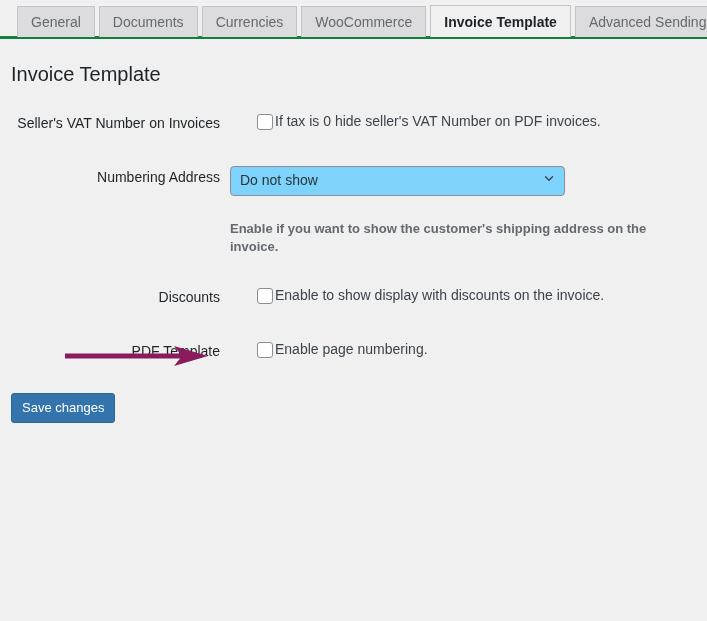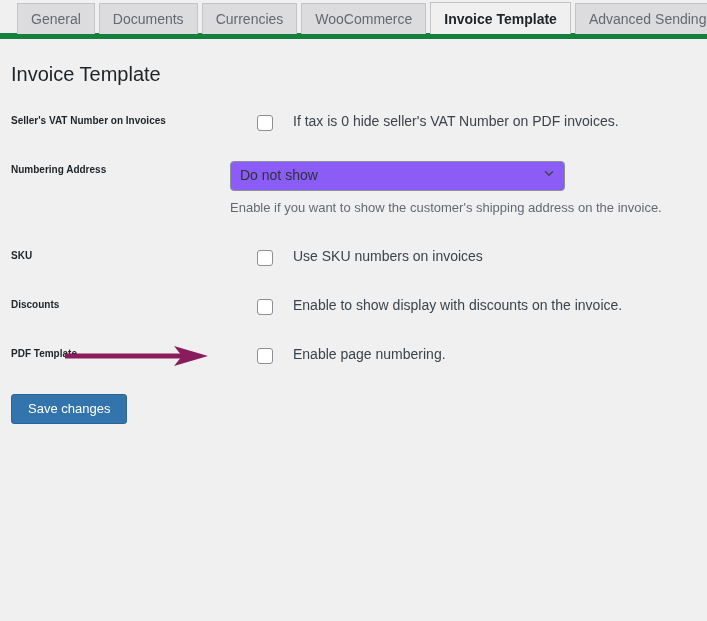--- a/index.html
+++ b/index.html
@@ -18,21 +18,21 @@
 
   
   .tab-bar {
     position: relative;
     height: 39px;
     box-sizing: border-box;
     padding-left: 17px;
     display: flex;
     align-items: flex-end;
     gap: 4px;
-    border-bottom: 6px solid #15803d;
+    border-bottom: 3px solid #15803d;
     background: #f0f0f1;
   }
   .tab {
     box-sizing: border-box;
     height: 31px;
     padding: 0 13px;
     display: flex;
     align-items: center;
     justify-content: center;
     font-size: 14px;
@@ -68,41 +68,41 @@
   
   .form-table {
     width: 100%;
     border-collapse: collapse;
     margin-top: 10px;
     table-layout: fixed;
   }
   .form-table th {
     width: 230px;
     box-sizing: border-box;
-    text-align: left;
+    text-align: right;
     vertical-align: top;
     padding: 17px 10px 17px 11px;
-    font-size: 10px;
-    font-weight: bold;
+    font-size: 14px;
+    font-weight: normal;
     line-height: 1.4;
     color: #1d2327;
   }
   .form-table td {
     box-sizing: border-box;
     vertical-align: top;
     padding: 15px 10px 15px 0;
     font-size: 14px;
     line-height: 1.5;
   }
 
   
   .cb-row {
     display: flex;
-    align-items: flex-end;
-    gap: 20px;
+    align-items: center;
+    gap: 2px;
     padding-left: 27px;
   }
   .cb-box {
     flex: 0 0 auto;
     width: 16px;
     height: 16px;
     margin-top: 1px;
     box-sizing: border-box;
     background: #fff;
     border: 1px solid #8c8f94;
@@ -122,51 +122,52 @@
     display: inline-block;
     width: 335px;
   }
   .select-box {
     box-sizing: border-box;
     width: 100%;
     height: 30px;
     padding: 0 28px 0 9px;
     display: flex;
     align-items: center;
-    background: #8b5cf6;
+    background: #7dd3fc;
     border: 1px solid #8c8f94;
     border-radius: 4px;
     font-size: 14px;
     color: #2c3338;
     cursor: pointer;
   }
   .select-chevron {
     position: absolute;
     right: 9px;
     top: 50%;
     transform: translateY(-50%);
     pointer-events: none;
     display: block;
   }
   .desc {
-    margin-top: 8px;
+    margin-top: 24px;
     font-size: 13px;
     color: #646970;
     line-height: 1.4;
+    font-weight: bold;
   }
 
   
   .submit-wrap {
     padding: 15px 0 0 11px;
   }
   .btn-primary {
     display: inline-block;
     box-sizing: border-box;
     height: 30px;
-    padding: 0 16px;
+    padding: 0 10px;
     background: #3274ab;
     color: #fff;
     border: 1px solid #2c6693;
     border-radius: 3px;
     font-family: "Liberation Sans", sans-serif;
     font-size: 13px;
     line-height: 28px;
     cursor: pointer;
   }
 
@@ -218,29 +219,20 @@
           <span class="select-chevron">
             <svg width="14" height="14" viewBox="0 0 20 20" aria-hidden="true">
               <path d="M5 7.5 L10 12.5 L15 7.5" fill="none" stroke="#3c434a" stroke-width="2" stroke-linecap="round" stroke-linejoin="round"></path>
             </svg>
           </span>
         </div>
         <div class="desc">Enable if you want to show the customer's shipping address on the invoice.</div>
       </td>
     </tr>
 
-    <tr>
-      <th>SKU</th>
-      <td>
-        <div class="cb-row">
-          <span class="cb-box"></span>
-          <span class="cb-label">Use SKU numbers on invoices</span>
-        </div>
-      </td>
-    </tr>
 
     <tr>
       <th>Discounts</th>
       <td>
         <div class="cb-row">
           <span class="cb-box"></span>
           <span class="cb-label">Enable to show display with discounts on the invoice.</span>
         </div>
       </td>
     </tr>

